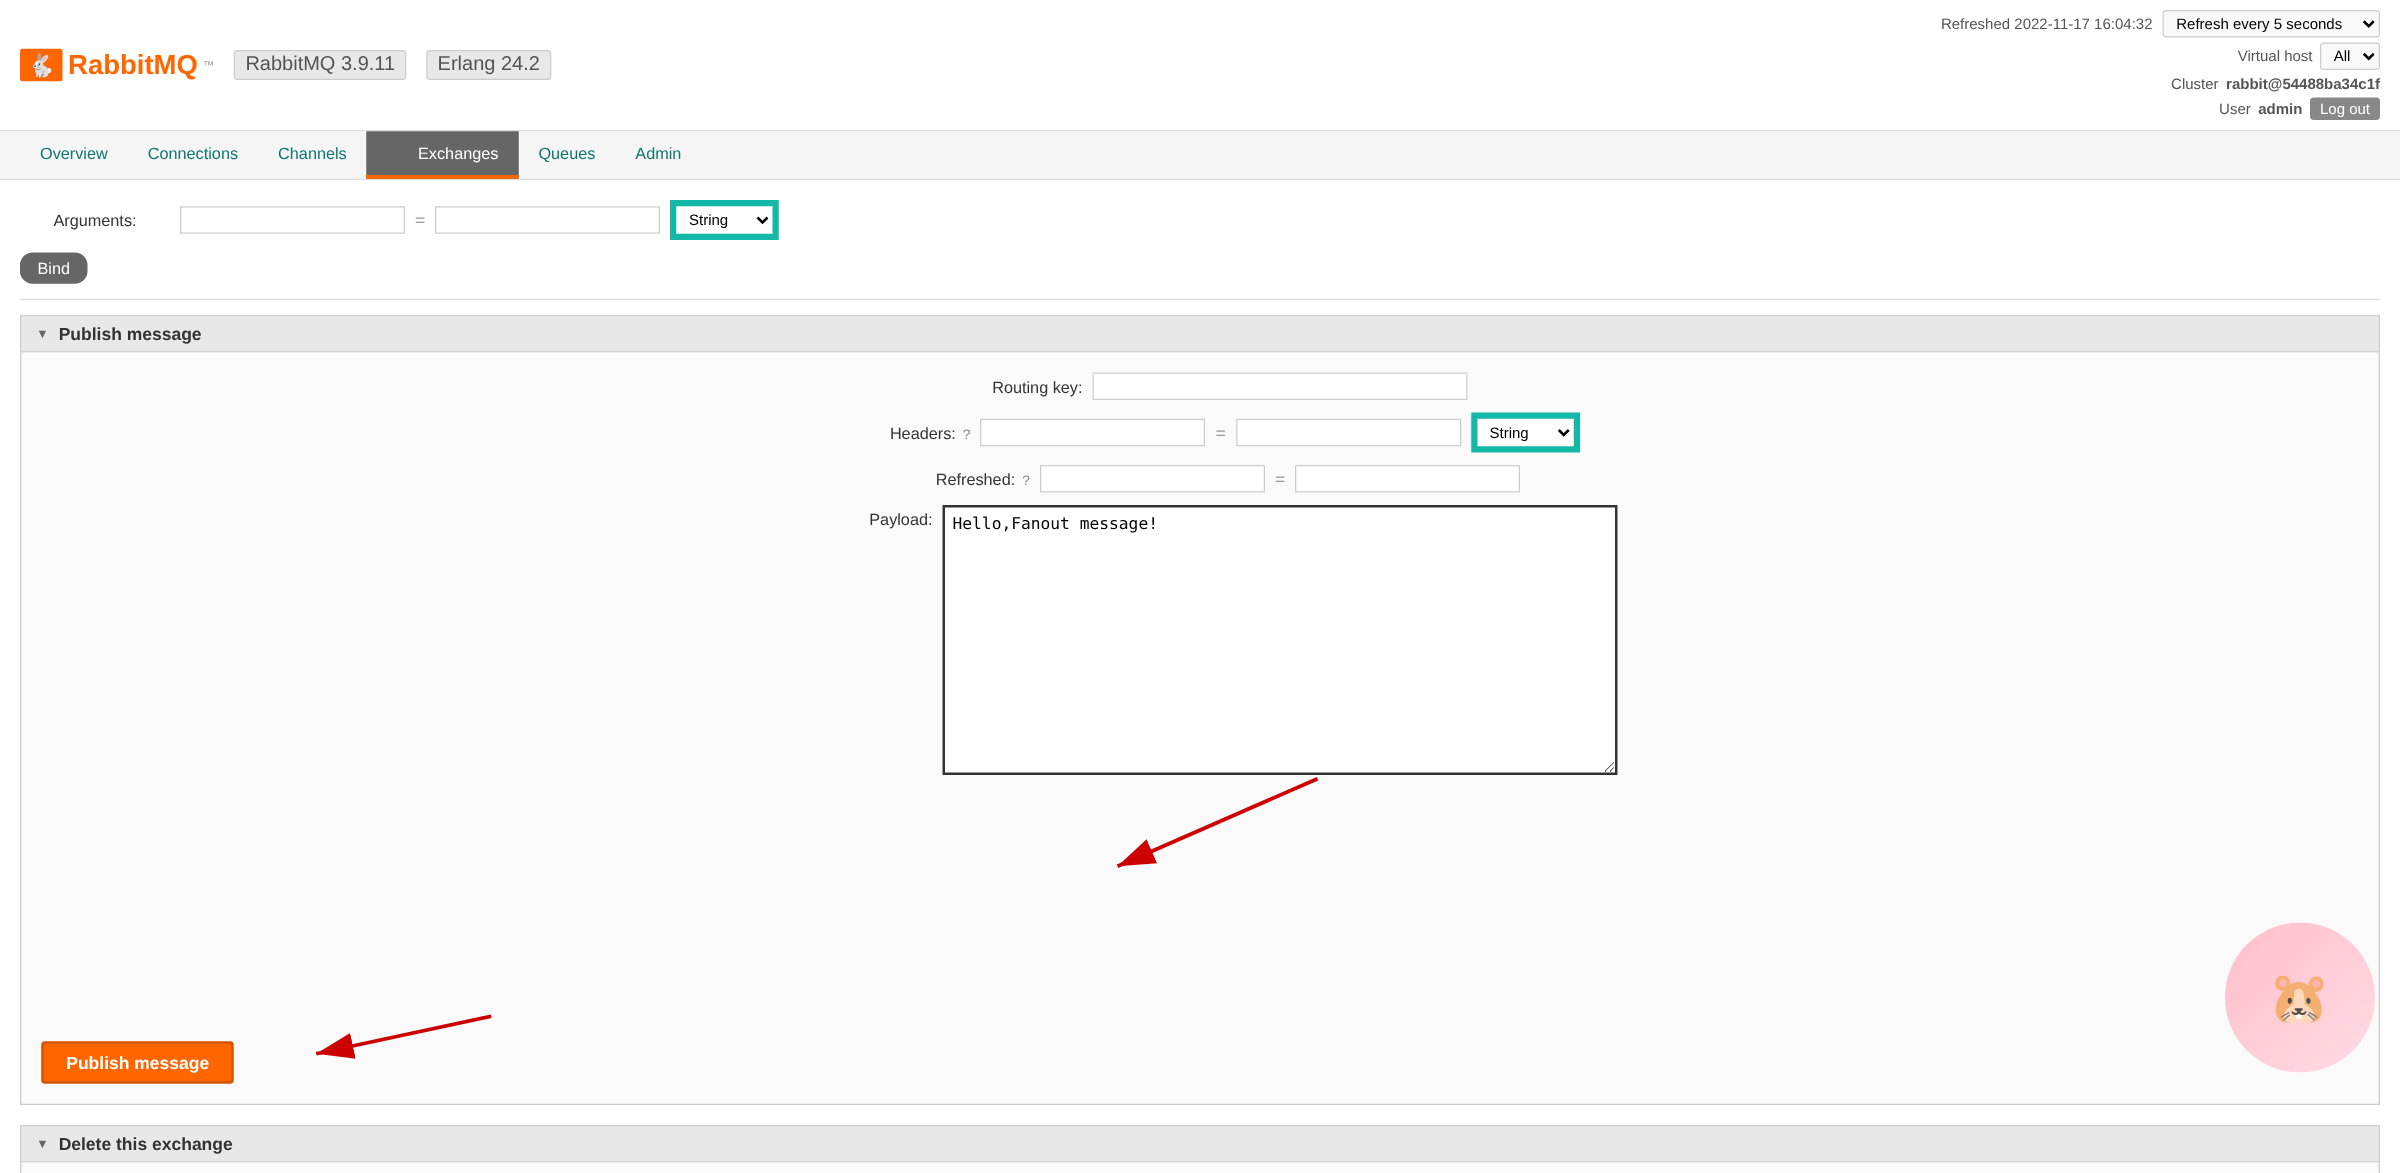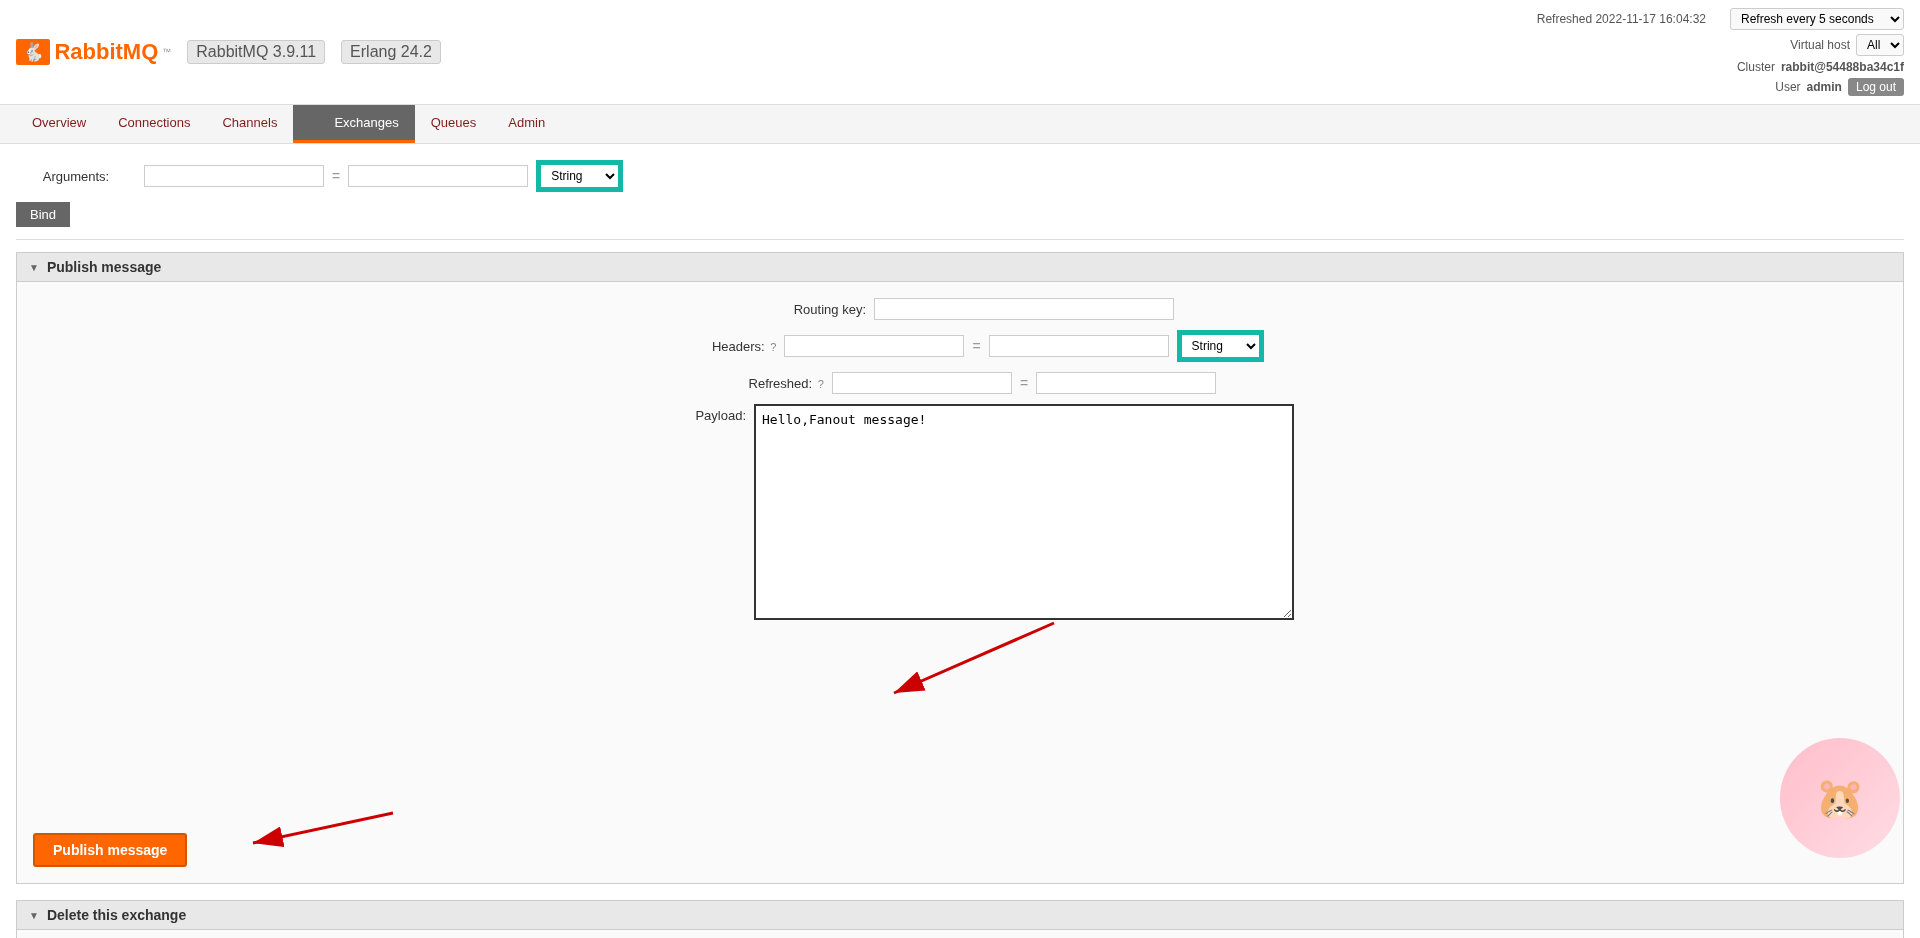--- a/index.html
+++ b/index.html
@@ -33,21 +33,21 @@
       padding: 2px 8px;
       font-size: 16px;
       color: #555;
     }
     #header-right {
       display: flex;
       flex-direction: column;
       align-items: flex-end;
       gap: 4px;
     }
-    .header-right-top { display: flex; align-items: center; gap: 24px; font-size: 12px; color: #555; }
+    .header-right-top { display: flex; align-items: center; gap: 8px; font-size: 12px; color: #555; }
     .refresh-select {
       border: 1px solid #ccc;
       border-radius: 3px;
       padding: 2px 6px;
       font-size: 12px;
       background: #f9f9f9;
       cursor: pointer;
     }
     .header-right-mid, .header-right-bot { font-size: 12px; color: #555; display: flex; align-items: center; gap: 6px; }
     .logout-btn {
@@ -64,21 +64,21 @@
     #nav {
       background: #f5f5f5;
       border-bottom: 1px solid #ddd;
       display: flex;
       padding: 0 16px;
     }
     .nav-item {
       padding: 10px 16px;
       cursor: pointer;
       font-size: 13px;
-      color: #7f1d1d;
+      color: #0f766e;
       border-bottom: 3px solid transparent;
       text-decoration: none;
     }
     .nav-item.active {
       background: #666;
       color: white;
       border-bottom: 3px solid #f60;
       padding-left: 41px;
     }
 
@@ -143,21 +143,21 @@
     .args-label { width: 120px; text-align: center; font-size: 13px; color: #333; }
 
     
     .btn-dark {
       background: #666;
       color: white;
       border: none;
       padding: 5px 14px;
       font-size: 13px;
       cursor: pointer;
-      border-radius: 0;
+      border-radius: 10px;
     }
 
     
     .payload-textarea {
       width: 540px;
       height: 216px;
       border: 2px solid #333;
       padding: 6px;
       font-size: 13px;
       resize: both;

